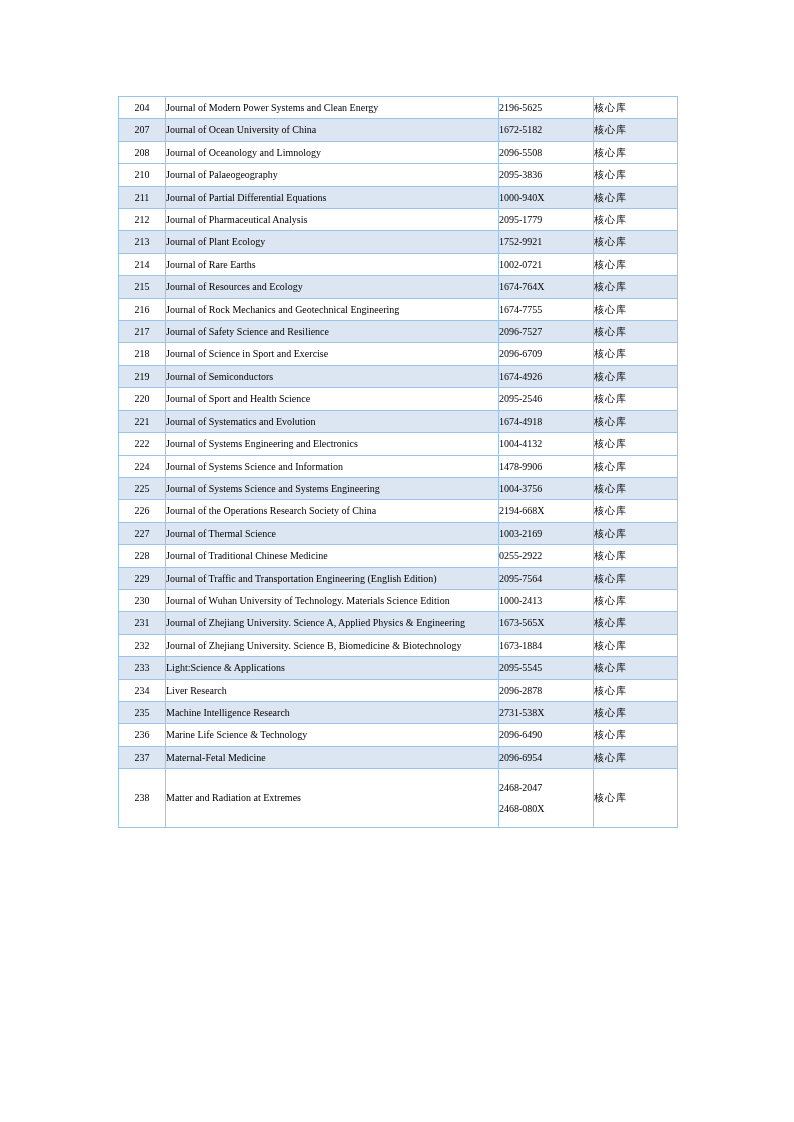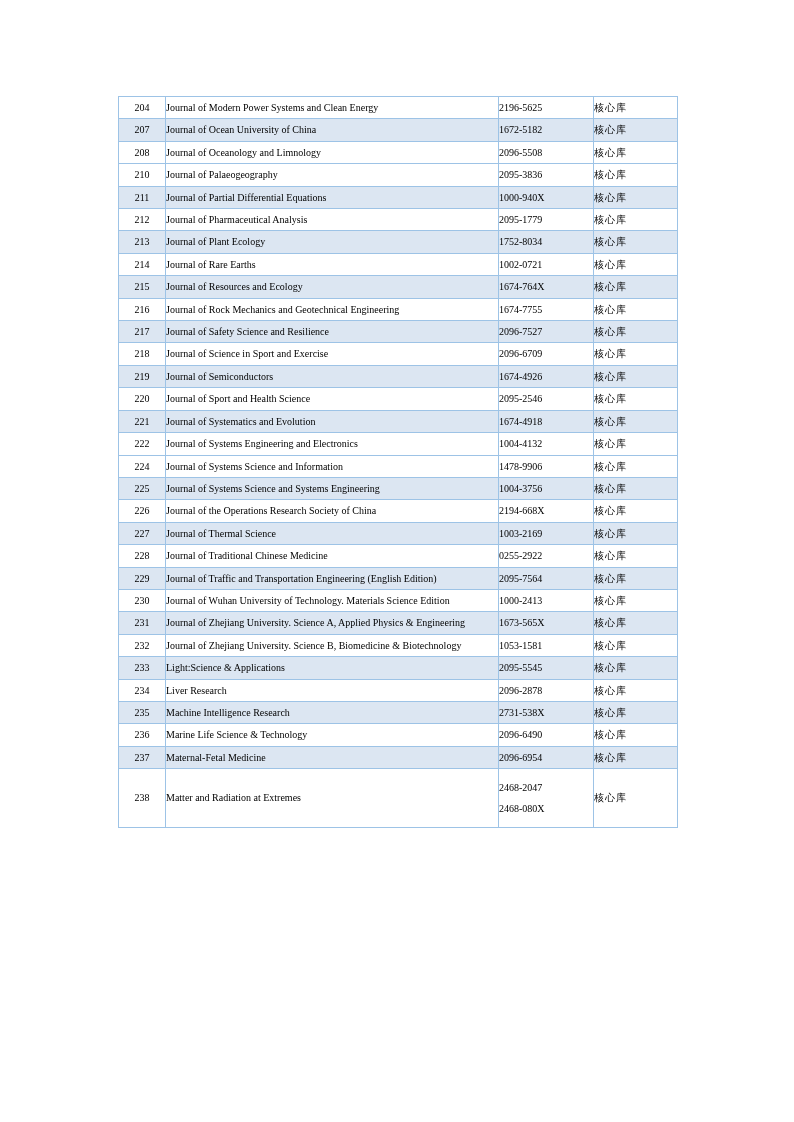--- a/index.html
+++ b/index.html
@@ -117,21 +117,21 @@
           <td class="cell-name">Journal of Pharmaceutical Analysis</td>
           <td class="cell-issn">
             <div class="issn-line">2095-1779</div>
           </td>
           <td class="cell-status">核心库</td>
         </tr>
         <tr class="shaded">
           <td class="cell-no">213</td>
           <td class="cell-name">Journal of Plant Ecology</td>
           <td class="cell-issn">
-            <div class="issn-line">1752-8034</div>
+            <div class="issn-line">1752-9921</div>
           </td>
           <td class="cell-status">核心库</td>
         </tr>
         <tr>
           <td class="cell-no">214</td>
           <td class="cell-name">Journal of Rare Earths</td>
           <td class="cell-issn">
             <div class="issn-line">1002-0721</div>
           </td>
           <td class="cell-status">核心库</td>
@@ -261,21 +261,21 @@
           <td class="cell-name">Journal of Zhejiang University. Science A, Applied Physics &amp; Engineering</td>
           <td class="cell-issn">
             <div class="issn-line">1673-565X</div>
           </td>
           <td class="cell-status">核心库</td>
         </tr>
         <tr>
           <td class="cell-no">232</td>
           <td class="cell-name">Journal of Zhejiang University. Science B, Biomedicine &amp; Biotechnology</td>
           <td class="cell-issn">
-            <div class="issn-line">1053-1581</div>
+            <div class="issn-line">1673-1884</div>
           </td>
           <td class="cell-status">核心库</td>
         </tr>
         <tr class="shaded">
           <td class="cell-no">233</td>
           <td class="cell-name">Light:Science &amp; Applications</td>
           <td class="cell-issn">
             <div class="issn-line">2095-5545</div>
           </td>
           <td class="cell-status">核心库</td>

